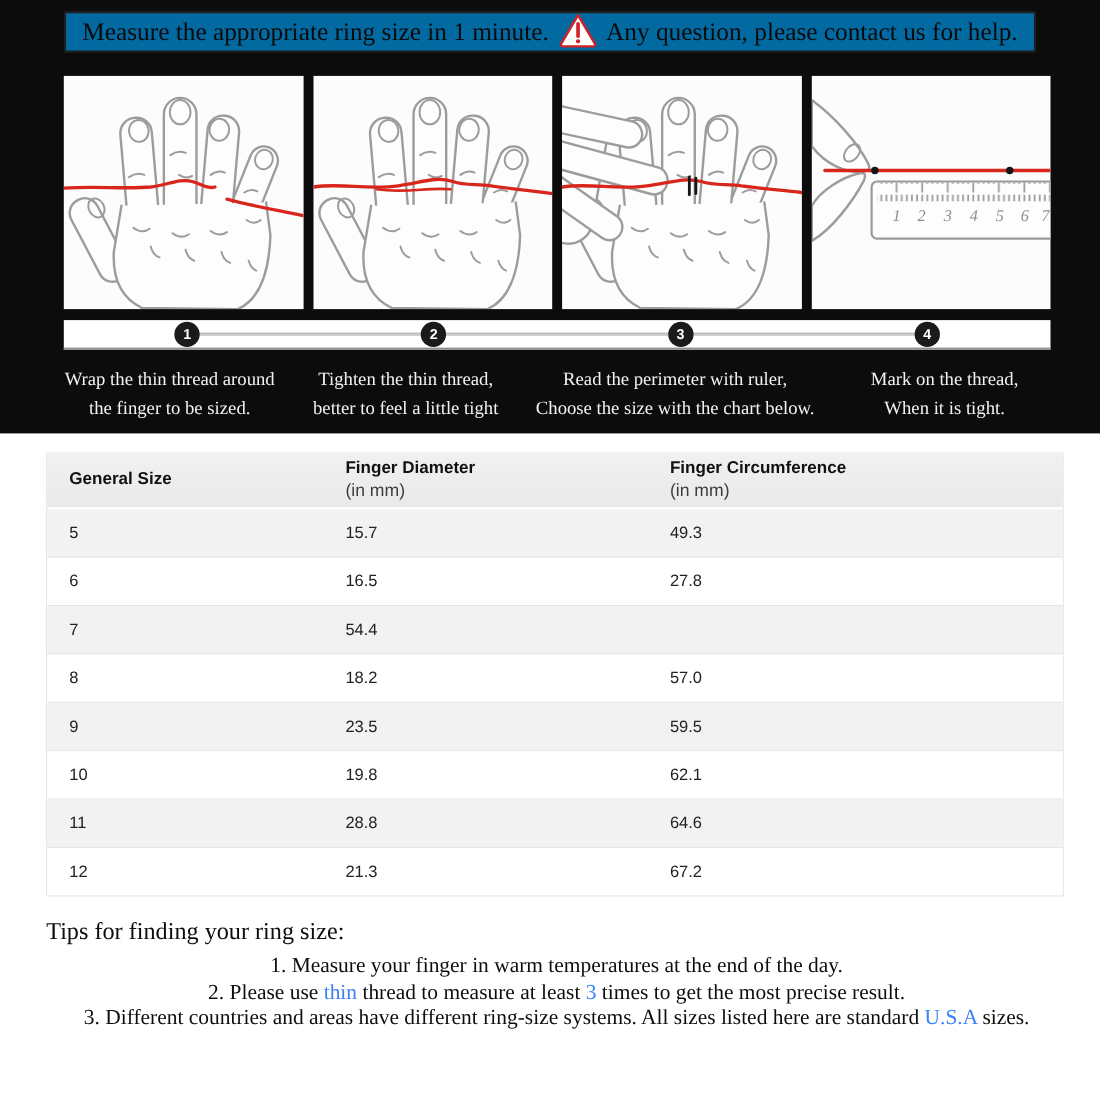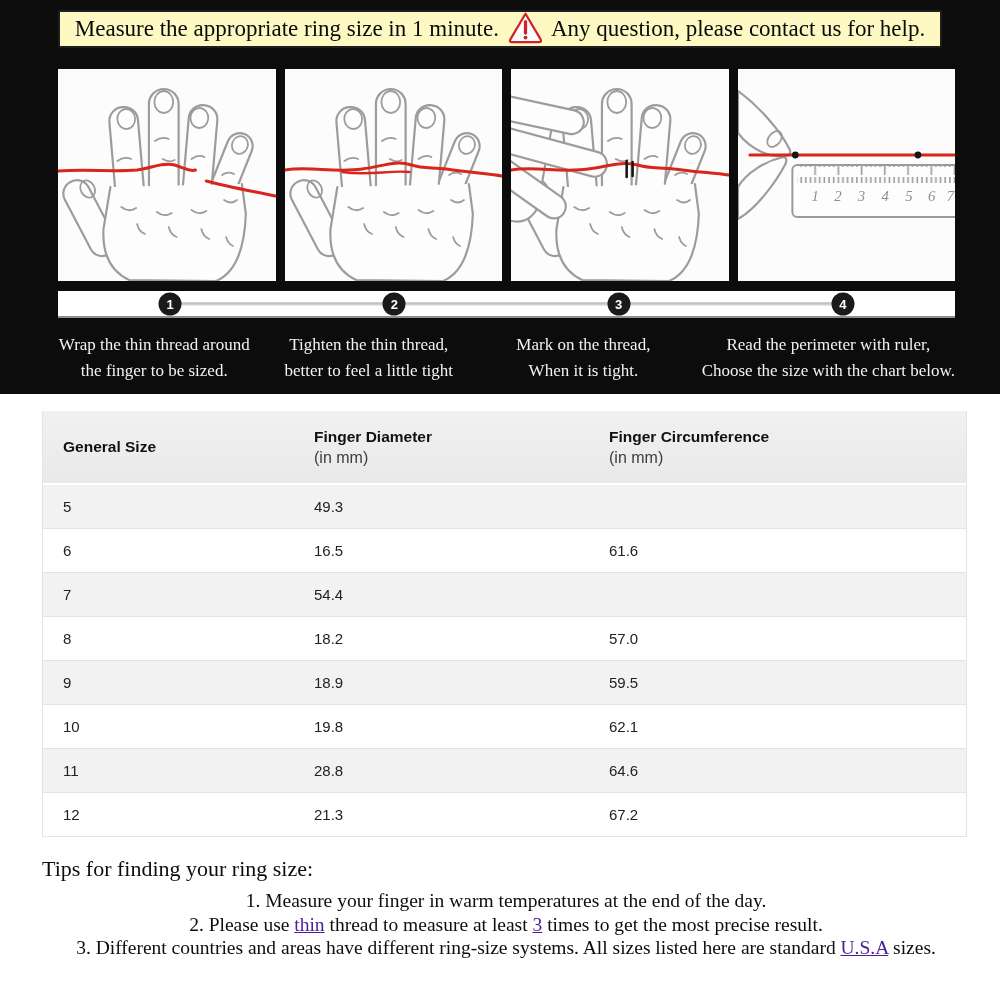--- a/index.html
+++ b/index.html
@@ -2,21 +2,21 @@
 <html><head>
 <meta charset="utf-8">
 <style>
   * { margin:0; padding:0; box-sizing:border-box; }
   html,body { width:1000px; background:#ffffff; }
   body { font-family:"Liberation Serif", serif; }
 
   
   .black-section { background:#0c0c0c; height:394px; padding-top:10px; overflow:hidden; }
 
-  .banner { margin:0 auto; width:884px; height:38px; background:#fef9c3;
+  .banner { margin:0 auto; width:884px; height:38px; background:#0369a1;
             border:2px solid #1f1f1f; border-radius:2px;
             display:flex; align-items:center; justify-content:center;
             font-size:23px; color:#0a0a0a; white-space:nowrap; }
   .banner .warn { width:37px; height:33px; margin:0 7px 3px 8px; flex:0 0 auto; }
 
   .panels { margin:21px 45px 0 58px; display:flex; gap:9px; height:212px; }
   .panel { flex:1; background:#fcfcfc; overflow:hidden; }
   .panel svg { display:block; width:100%; height:100%; }
 
   .stepbar { margin:10px 45px 0 58px; height:27px; background:#ffffff;
@@ -30,37 +30,37 @@
               font-family:"Liberation Sans", sans-serif; font-size:13px; font-weight:bold; }
   .step-dot.p1{left:12.5%;} .step-dot.p2{left:37.5%;} .step-dot.p3{left:62.5%;} .step-dot.p4{left:87.5%;}
 
   .captions { margin:14px 45px 0 58px; display:flex; gap:22px; }
   .caption { flex:1; text-align:center; color:#f2f2f2; font-size:17px; line-height:26px; }
   .caption div { white-space:nowrap; }
 
   
   .table-wrap { margin:17px 33px 0 42px; font-family:"Liberation Sans", sans-serif;
                 border-left:1px solid #e3e3e3; border-right:1px solid #e3e3e3; }
-  .thead { background:linear-gradient(#f1f1f1,#e9e9e9); height:72px;
+  .thead { background:linear-gradient(#f1f1f1,#e9e9e9); height:50px;
            display:grid; grid-template-columns:251px 295px 1fr; align-items:center;
            margin-bottom:2px; }
   .thead .cell { padding-left:20px; }
   .th-title { font-size:15.5px; font-weight:bold; color:#111111; line-height:22px; }
   .th-sub   { font-size:16px; color:#3d3d3d; line-height:20px; }
   .trow { display:grid; grid-template-columns:251px 295px 1fr; align-items:center;
           height:44px; border-bottom:1px solid #e4e4e4; background:#ffffff;
           font-size:15px; color:#222222; }
   .trow:nth-child(odd) { background:#f2f2f2; }
   .trow > div { padding-left:20px; }
 
   
   .tips { padding:19px 30px 0 42px; color:#0d0d0d; }
   .tips-title { font-size:22px; margin-bottom:7px; }
   .tip { font-size:19.5px; line-height:23.5px;text-align:center; }
-  .red { color:#4c1d95;text-decoration:underline; }
+  .red { color:#3b82f6; }
 
   .hand-defs { position:absolute; width:0; height:0; }
 </style>
 </head>
 <body>
 
 <svg class="hand-defs" aria-hidden="true">
   <defs>
     <g id="hand-shape" stroke="#9c9c9c" stroke-width="2.2" fill="#fdfdfd" stroke-linecap="round" stroke-linejoin="round">
       <rect x="160" y="62" width="26" height="88" rx="13" transform="rotate(22 173 104)"></rect>
@@ -172,26 +172,26 @@
   <div class="captions">
     <div class="caption">
       <div>Wrap the thin thread around</div>
       <div>the finger to be sized.</div>
     </div>
     <div class="caption">
       <div>Tighten the thin thread,</div>
       <div>better to feel a little tight</div>
     </div>
     <div class="caption">
+      <div>Read the perimeter with ruler,</div>
+      <div>Choose the size with the chart below.</div>
+    </div>
+    <div class="caption">
       <div>Mark on the thread,</div>
       <div>When it is tight.</div>
-    </div>
-    <div class="caption">
-      <div>Read the perimeter with ruler,</div>
-      <div>Choose the size with the chart below.</div>
     </div>
   </div>
 </div>
 
 <div class="table-wrap">
   <div class="thead">
     <div class="cell">
       <div class="th-title">General Size</div>
     </div>
     <div class="cell">
@@ -199,39 +199,40 @@
       <div class="th-sub">(in mm)</div>
     </div>
     <div class="cell">
       <div class="th-title">Finger Circumference</div>
       <div class="th-sub">(in mm)</div>
     </div>
   </div>
   <div>
     <div class="trow">
       <div>5</div>
+      <div>15.7</div>
       <div>49.3</div>
     </div>
     <div class="trow">
       <div>6</div>
       <div>16.5</div>
-      <div>61.6</div>
+      <div>27.8</div>
     </div>
     <div class="trow">
       <div>7</div>
       <div>54.4</div>
     </div>
     <div class="trow">
       <div>8</div>
       <div>18.2</div>
       <div>57.0</div>
     </div>
     <div class="trow">
       <div>9</div>
-      <div>18.9</div>
+      <div>23.5</div>
       <div>59.5</div>
     </div>
     <div class="trow">
       <div>10</div>
       <div>19.8</div>
       <div>62.1</div>
     </div>
     <div class="trow">
       <div>11</div>
       <div>28.8</div>

